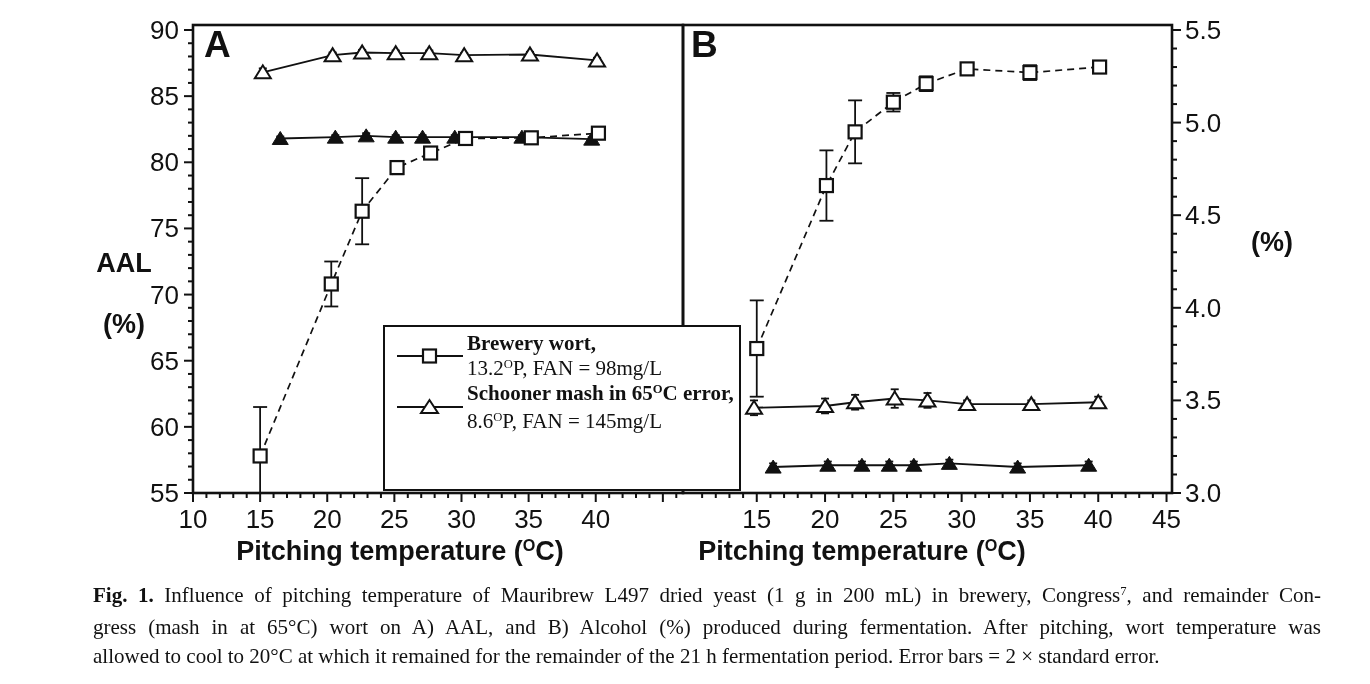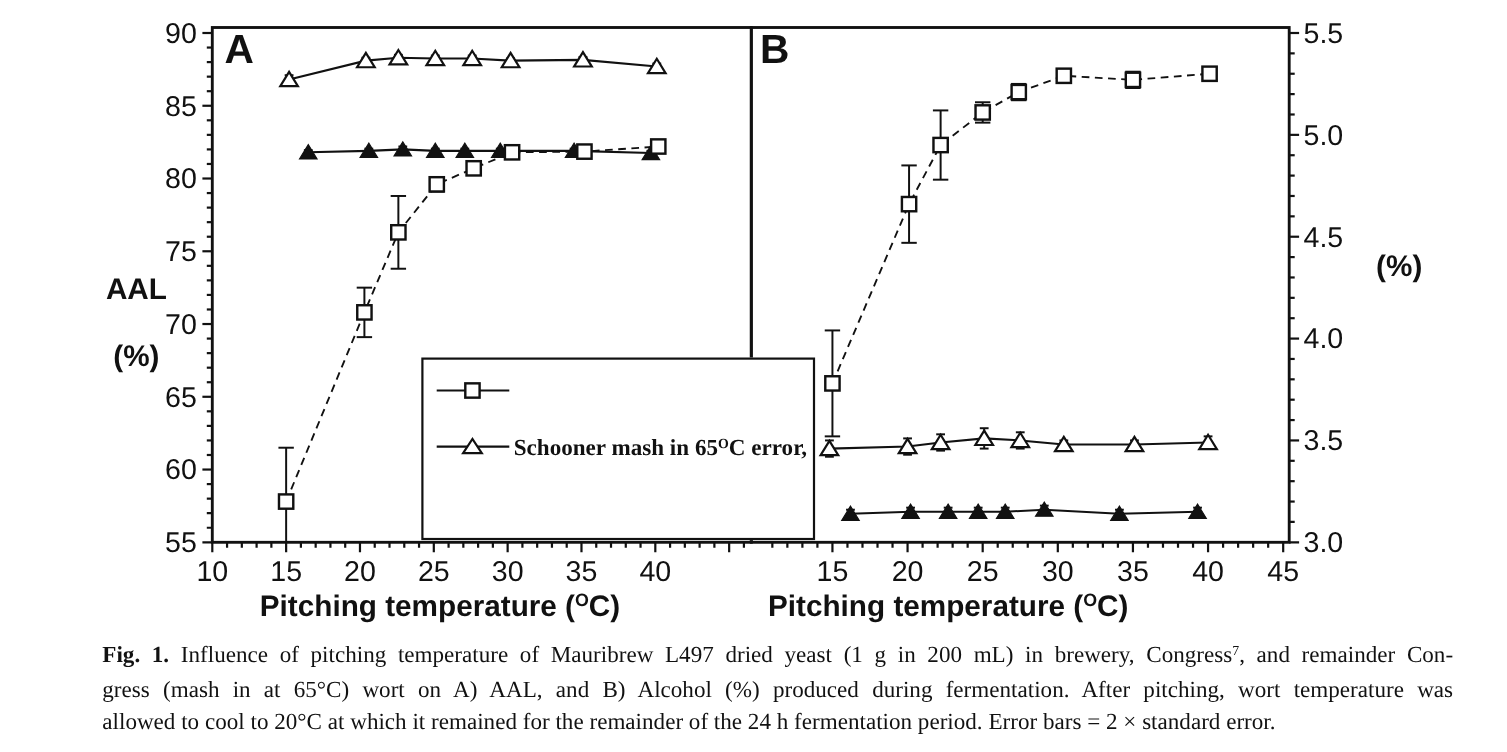--- a/index.html
+++ b/index.html
@@ -414,30 +414,35 @@
     </div>
   <div class="axis-title" id="xtitle-a"><span>Pitching temperature (</span><span class="sup">O</span><span>C)</span></div>
   <div class="axis-title" id="xtitle-b"><span>Pitching temperature (</span><span class="sup">O</span><span>C)</span></div>
 
   <div id="legend-box">
       <div class="legend-row">
         <div class="l-marker"><svg width="74" height="46">
             <line x1="4" y1="23" x2="70" y2="23" stroke="#111111" stroke-width="1.9"></line>
             <rect x="30" y="16.5" width="13" height="13" fill="#fff" stroke="#111111" stroke-width="2.2"></rect>
           </svg></div>
+        <div class="l-text">
+          <div class="l-title"><span>Brewery wort,</span></div>
+          <div class="l-detail"><span>13.2</span><span class="sup">O</span><span>P, FAN = 98mg/L</span></div>
+        </div>
       </div>
       <div class="legend-row">
         <div class="l-marker"><svg width="74" height="46">
             <line x1="4" y1="23" x2="70" y2="23" stroke="#111111" stroke-width="1.9"></line>
             <polygon points="28,29 45,29 36.5,16" fill="#fff" stroke="#111111" stroke-width="2"></polygon>
           </svg></div>
         <div class="l-text">
           <div class="l-title"><span>Schooner mash in 65</span><span class="sup">O</span><span>C error,</span></div>
+          <div class="l-detail"><span>8.6</span><span class="sup">O</span><span>P, FAN = 145mg/L</span></div>
         </div>
       </div>
     </div>
 
   <div id="caption">
       <div class="cap-line"><span class="cap-bold">Fig. 1.</span><span> Influence of pitching temperature of Mauribrew L497 dried yeast (1 g in 200 mL) in brewery, Congress</span><span class="sup">7</span><span>, and remainder Con-</span></div>
       <div class="cap-line"><span>gress (mash in at 65°C) wort on A) AAL, and B) Alcohol (%) produced during fermentation. After pitching, wort temperature was</span></div>
-      <div class="cap-line"><span>allowed to cool to 20°C at which it remained for the remainder of the 24 h fermentation period. Error bars = 2 × standard error.</span></div>
+      <div class="cap-line"><span>allowed to cool to 20°C at which it remained for the remainder of the 21 h fermentation period. Error bars = 2 × standard error.</span></div>
     </div>
 </div>
 
 </body></html>

